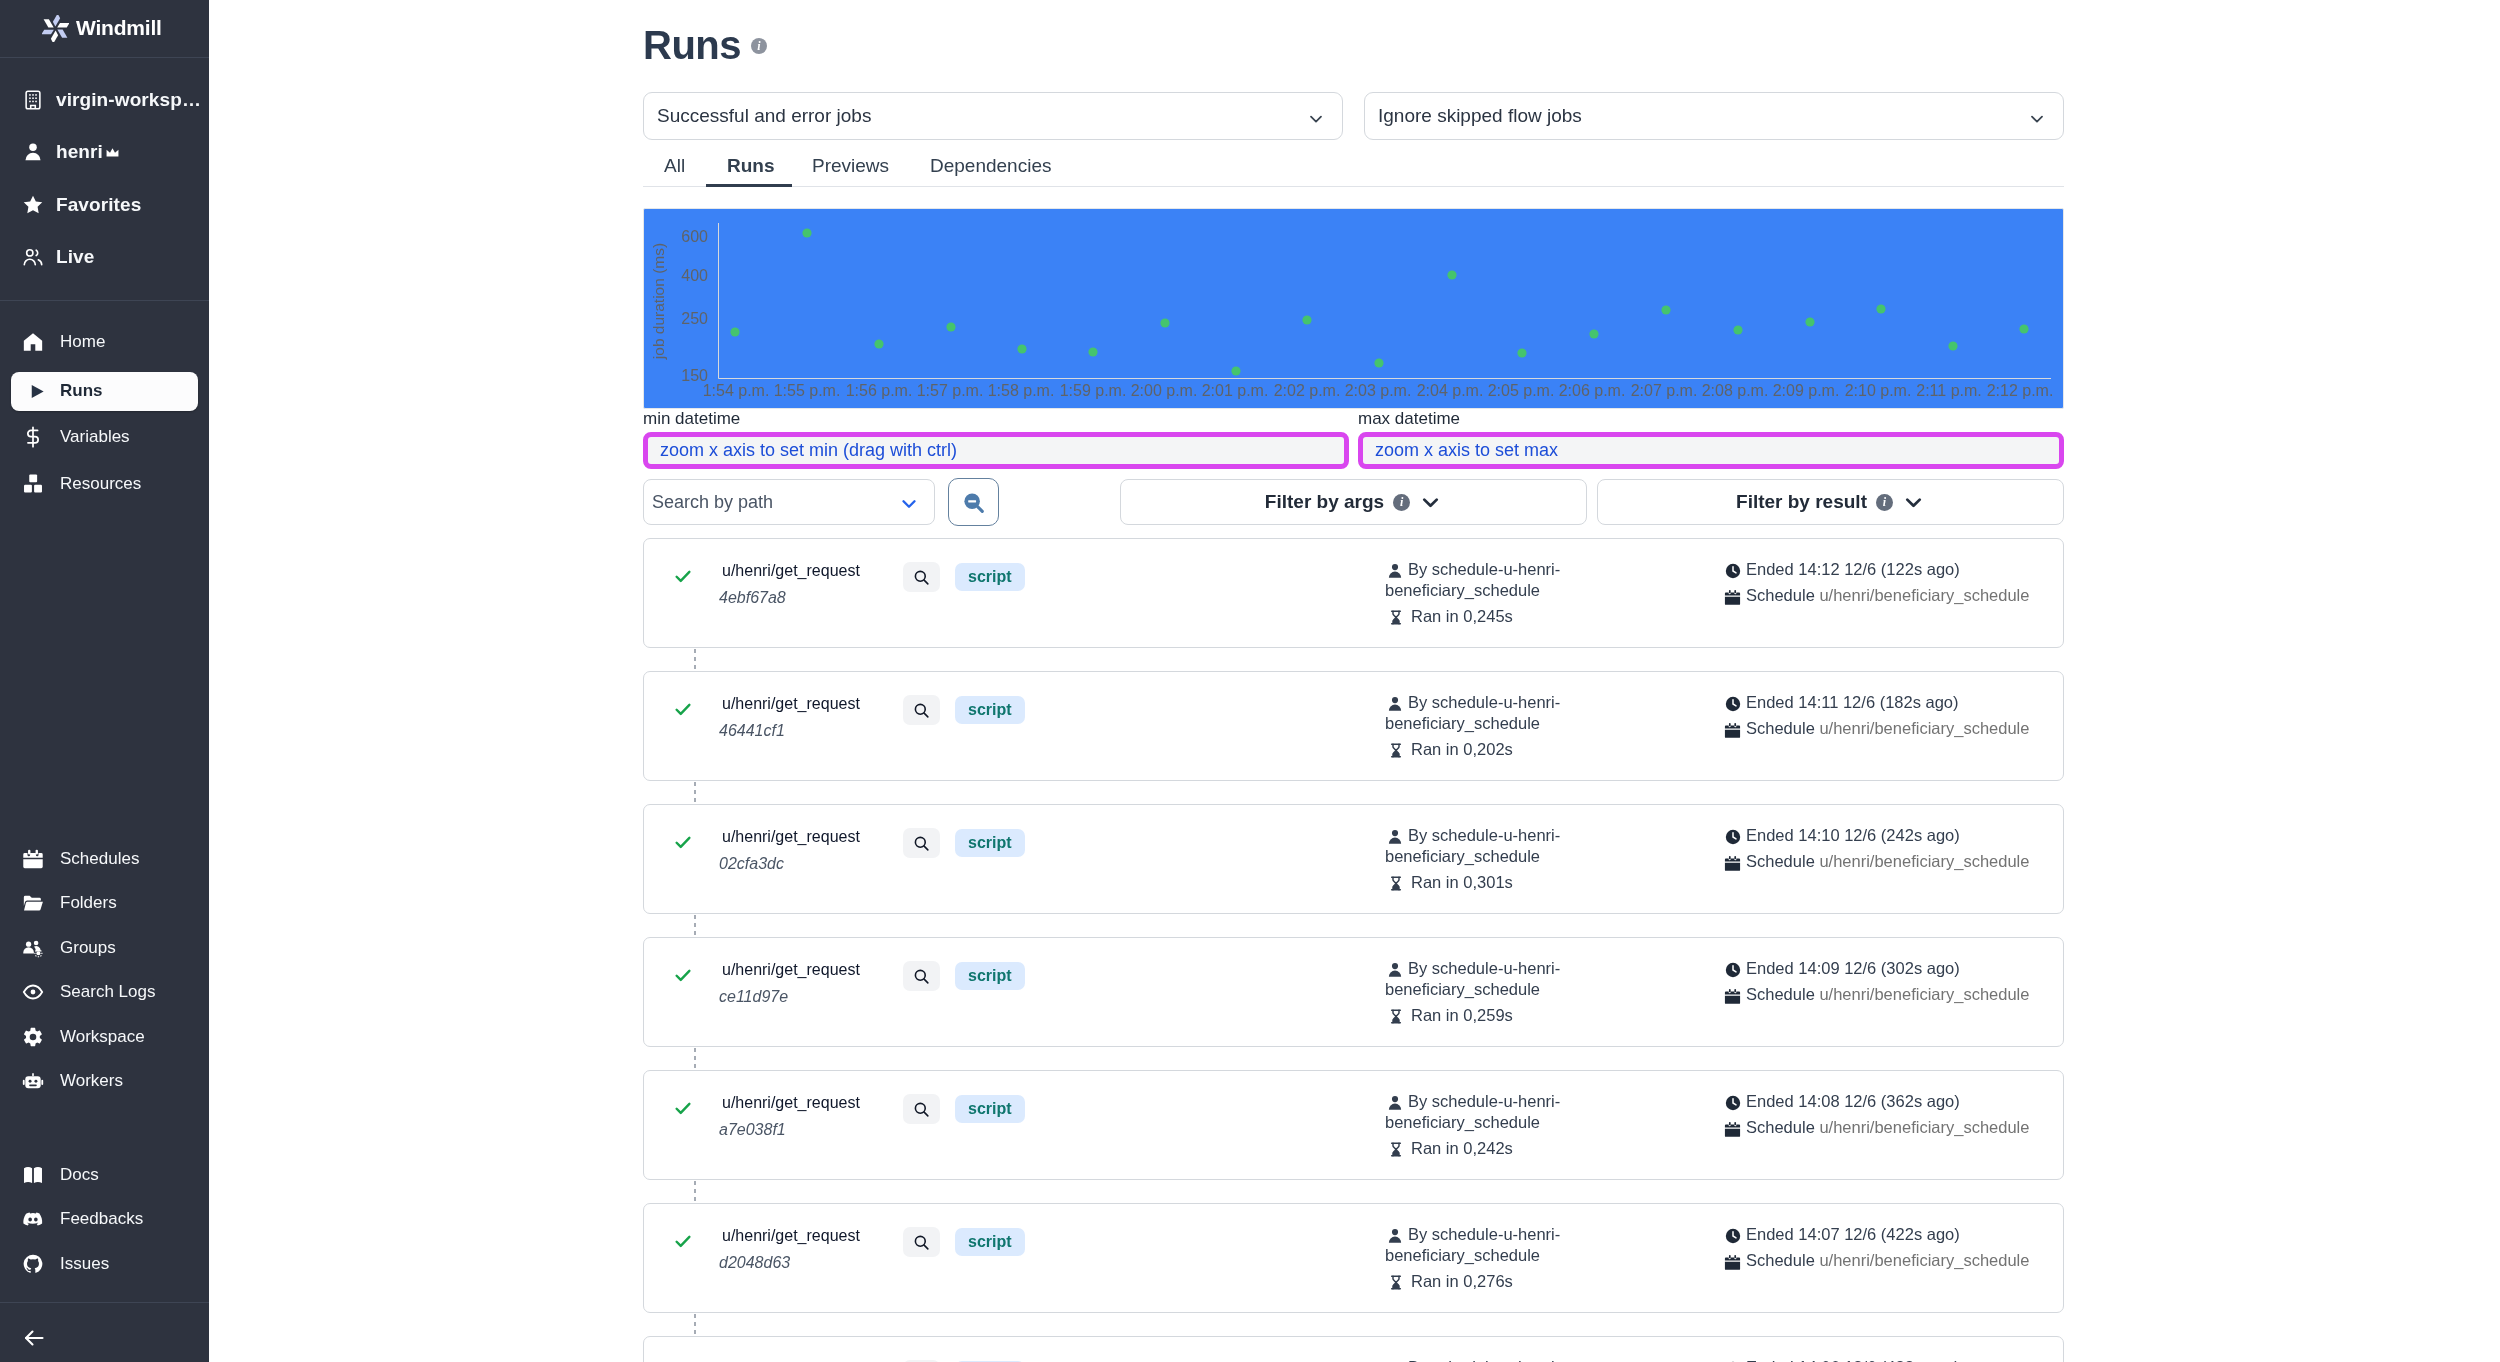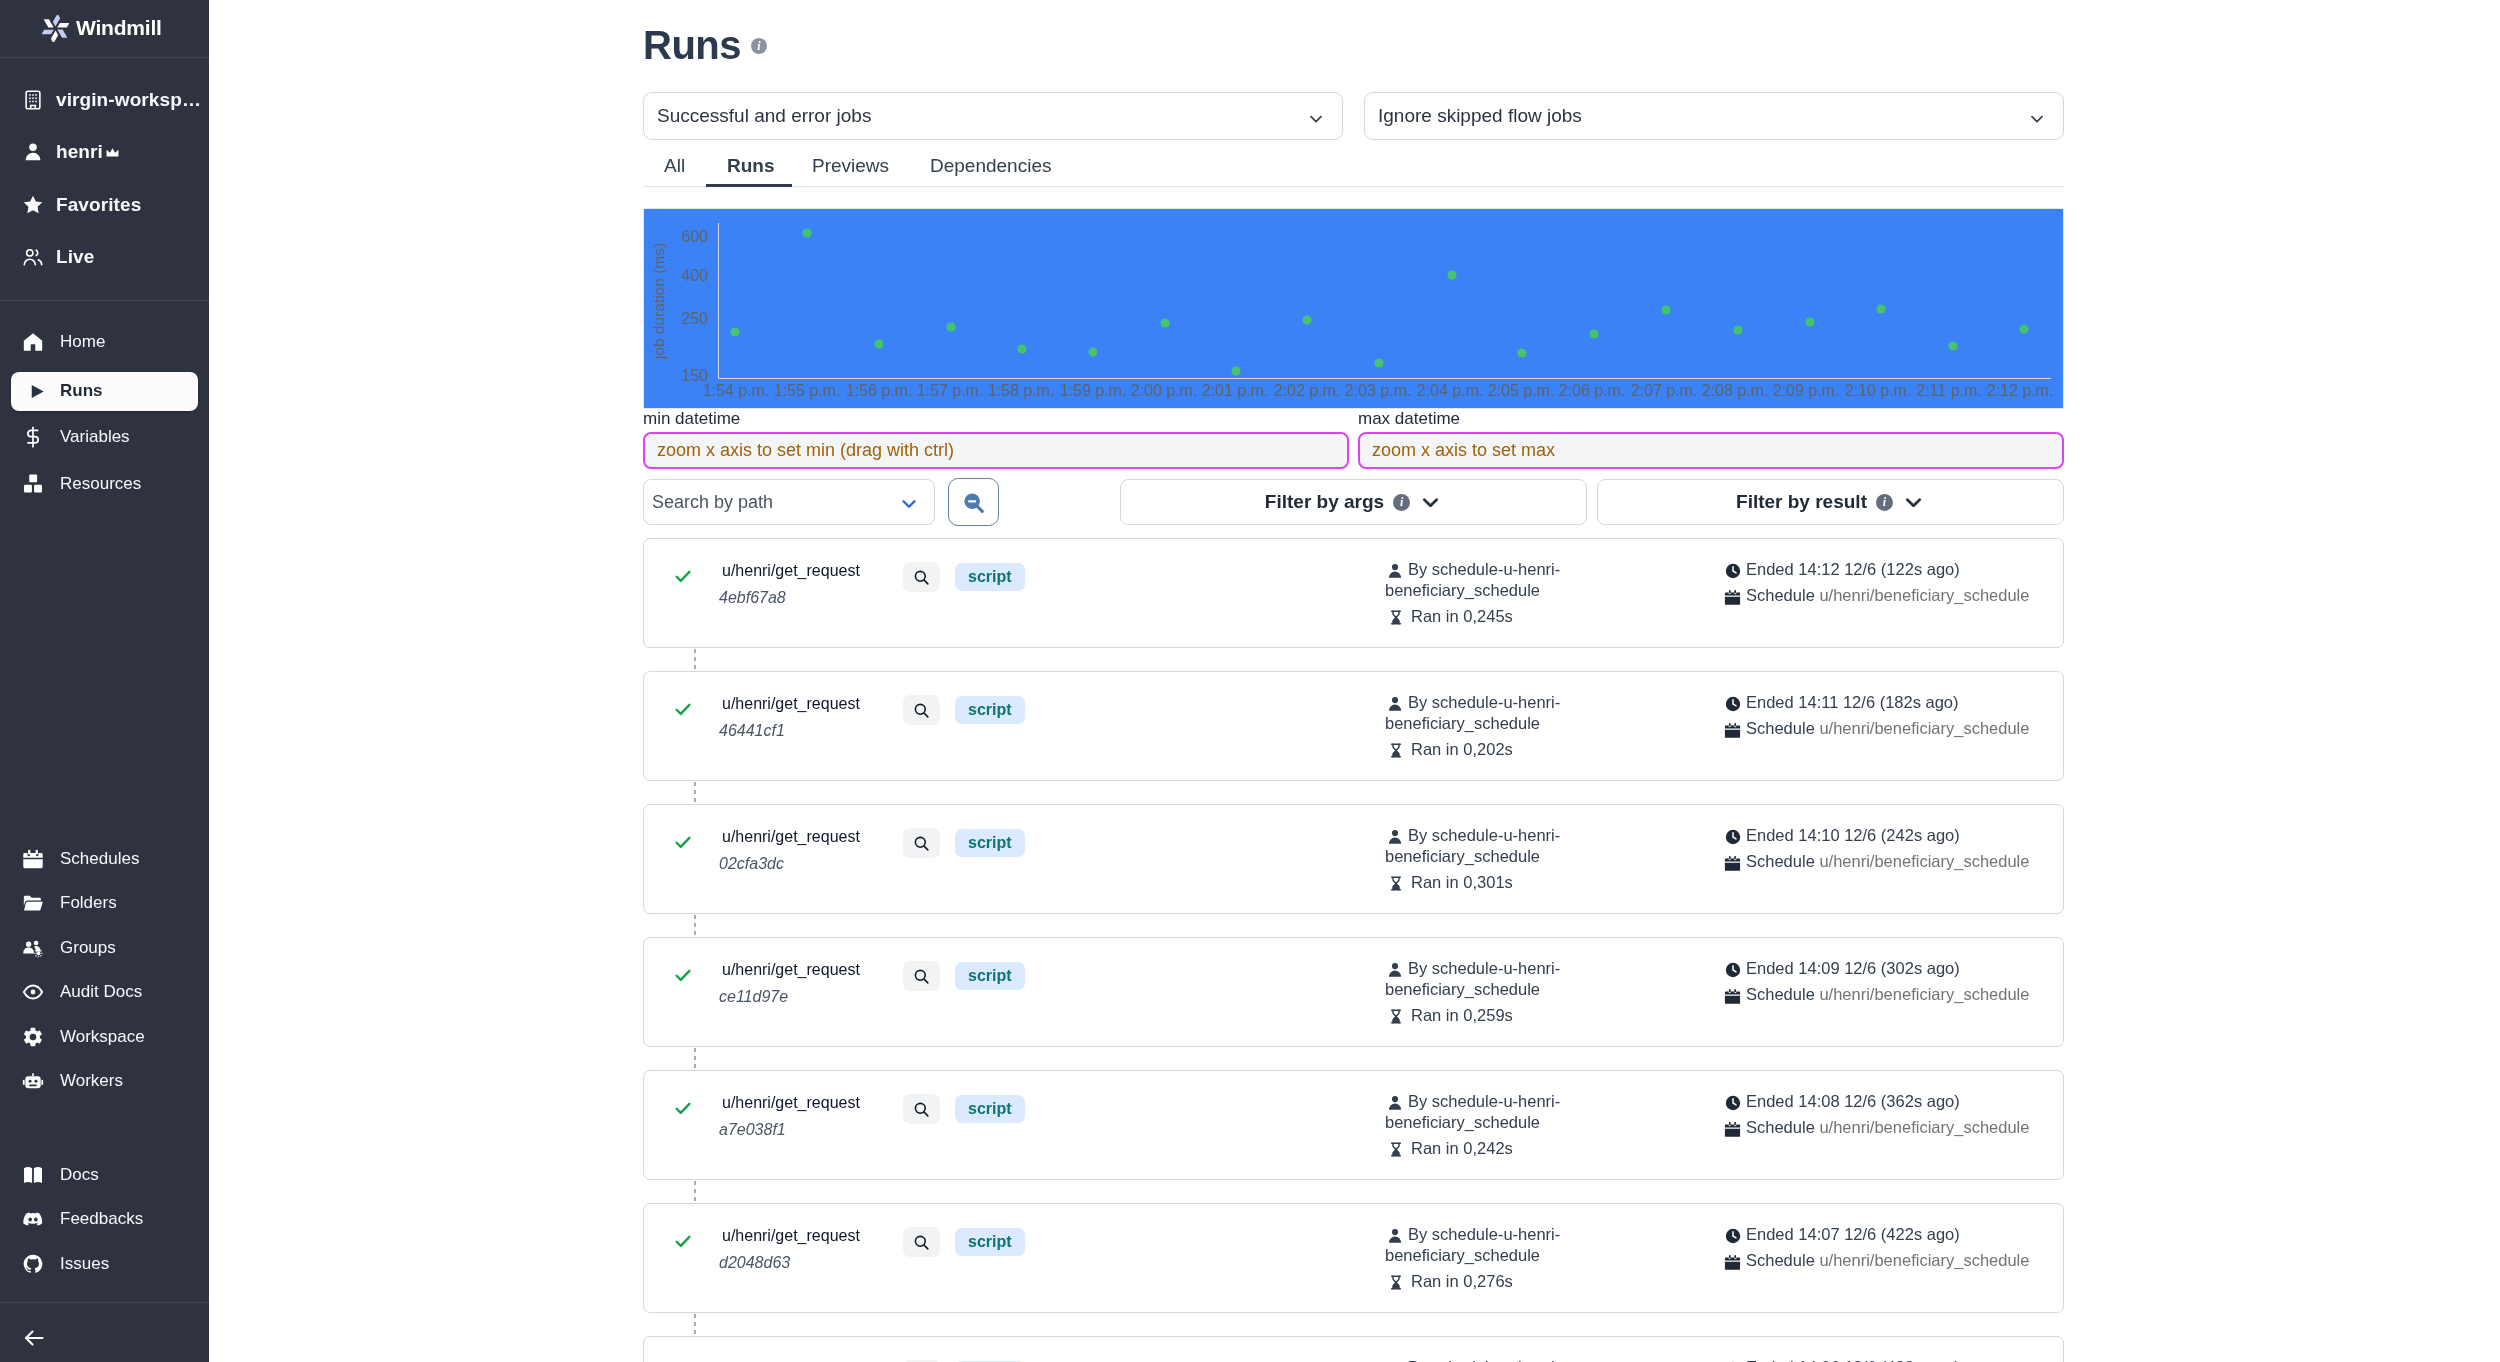--- a/index.html
+++ b/index.html
@@ -19,22 +19,22 @@
   h1.title { position:absolute; left:0; top:23px; font-size:40px; font-weight:700; color:#2c3a4e; letter-spacing:-.5px; }
   .info-dot { display:inline-block; width:16px; height:16px; border-radius:50%; background:#8d939e; color:#fff;
      font-size:12px; font-weight:700; text-align:center; line-height:16px; font-family:"Liberation Serif",serif; font-style:italic; }
   .sel { position:absolute; top:92px; width:700px; height:48px; border:1px solid #d4d8dd; border-radius:9px; background:#fff;
      display:flex; align-items:center; padding:0 13px; font-size:19px; color:#2b3442; }
   .sel svg { position:absolute; right:16px; top:16px; }
   .tabs { position:absolute; top:148px; left:0; width:1421px; height:39px; border-bottom:1px solid #e0e3e8; }
   .tab { position:absolute; top:7px; font-size:19px; color:#33404f; }
   .chartbox { position:absolute; top:208px; left:0; width:1421px; height:201px; border:1px solid #e4e7ea; border-radius:2px; background:#3b82f6; }
   .dtlabel { position:absolute; font-size:17px; color:#1f2937; }
-  .dtinput { position:absolute; height:37px; background:#f4f5f6; border:2px solid #d946ef; border-radius:8px;
-     display:flex; align-items:center; padding:0 12px; font-size:18px; color:#a16207; }
+  .dtinput { position:absolute; height:37px; background:#f4f5f6; border:5px solid #d946ef; border-radius:8px;
+     display:flex; align-items:center; padding:0 12px; font-size:18px; color:#1d4ed8; }
   .searchsel { position:absolute; left:0px; top:479px; width:292px; height:46px; border:1px solid #d4d8dd; border-radius:8px;
      display:flex; align-items:center; padding:0 8px; font-size:18px; color:#4a5565; }
   .searchbtn { position:absolute; left:305px; top:478px; width:51px; height:48px; border:1.5px solid #64819e; border-radius:10px;
      display:flex; align-items:center; justify-content:center; background:#fff; }
   .filterbtn { position:absolute; top:479px; width:467px; height:46px; border:1px solid #d4d8dd; border-radius:8px;
      background:#fff; display:flex; align-items:center; justify-content:center; gap:9px; font-size:19px; font-weight:700; color:#222b38; }
   .card { position:absolute; left:0; width:1421px; height:110px; border:1px solid #d4d8dd; border-radius:7px; background:#fff; }
   .ck { position:absolute; left:30px; top:28px; }
   .pathlink { position:absolute; left:78px; top:23px; font-size:16px; color:#0f172a; }
   .lens { position:absolute; left:259px; top:23px; width:37px; height:30px; background:#f2f3f5; border-radius:7px;
@@ -166,21 +166,21 @@
           <path d="M17.9 14.6v-1.2M17.9 21v1.2M21.1 17.8h1.2M14.7 17.8h-1.2M20.2 15.5l.85-.85M15.6 20.1l-.85.85M20.2 20.1l.85.85M15.6 15.5l-.85-.85"></path>
         </g>
     </svg>
     <span class="tx">Groups</span>
   </div>
   <div class="srow midtx" style="top:980px;">
     <svg class="ic" viewBox="0 0 24 24" fill="none" stroke="#fff" stroke-width="2">
       <path d="M2 12 C4.8 7 8.2 4.9 12 4.9 S19.2 7 22 12 C19.2 17 15.8 19.1 12 19.1 S4.8 17 2 12 Z"></path>
       <circle cx="12" cy="12" r="2.6" fill="#fff" stroke="none"></circle>
     </svg>
-    <span class="tx">Audit Docs</span>
+    <span class="tx">Search Logs</span>
   </div>
   <div class="srow midtx" style="top:1025px;">
     <svg class="ic" viewBox="0 0 24 24" fill="#fff">
       <path d="M19.4 13c.04-.32.06-.66.06-1s-.02-.68-.06-1l2.1-1.65a.5.5 0 0 0 .12-.64l-2-3.46a.5.5 0 0 0-.61-.22l-2.49 1a7.3 7.3 0 0 0-1.73-1l-.38-2.65A.5.5 0 0 0 13.92 2h-4a.5.5 0 0 0-.5.42l-.38 2.65c-.62.26-1.2.6-1.73 1l-2.49-1a.5.5 0 0 0-.61.22l-2 3.46a.5.5 0 0 0 .12.64L4.43 11c-.04.32-.06.66-.06 1s.02.68.06 1l-2.1 1.65a.5.5 0 0 0-.12.64l2 3.46c.14.24.42.34.61.22l2.49-1c.53.4 1.11.74 1.73 1l.38 2.65c.04.24.25.42.5.42h4c.25 0 .46-.18.5-.42l.38-2.65c.62-.26 1.2-.6 1.73-1l2.49 1c.19.12.47.02.61-.22l2-3.46a.5.5 0 0 0-.12-.64L19.4 13Zm-7.4 2.6a3.6 3.6 0 1 1 0-7.2 3.6 3.6 0 0 1 0 7.2Z"></path>
     </svg>
     <span class="tx">Workspace</span>
   </div>
   <div class="srow midtx" style="top:1069px;">
     <svg class="ic" viewBox="0 0 24 24" fill="#fff">
       <rect x="3.6" y="6.8" width="16.8" height="13" rx="3.2"></rect>

